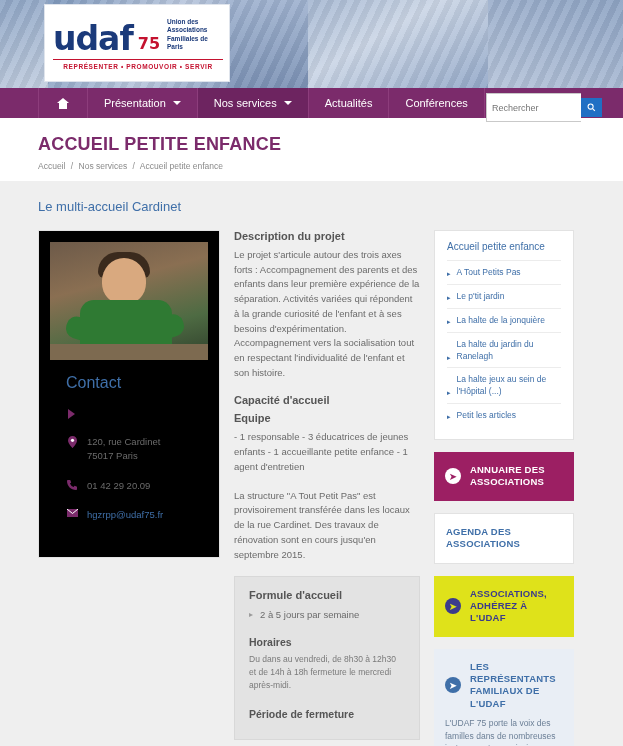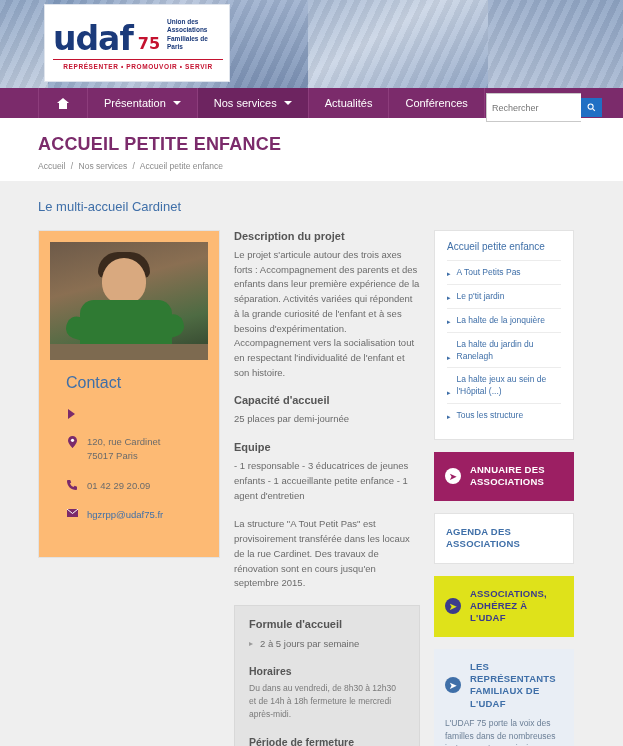--- a/index.html
+++ b/index.html
@@ -145,21 +145,21 @@
   .section-title {
     color: #3f6fa8;
     font-size: 13px;
     margin: 0 0 16px 0;
     font-weight: normal;
   }
   .cols { display: flex; gap: 14px; align-items: flex-start; }
 
   
   .col-left { width: 182px; }
-  .card-white { background: #fdba74; border: 1px solid #e2e2e2; }
+  .card-white { background: #000000; border: 1px solid #e2e2e2; }
   .photo-card { padding: 11px; }
   .photo {
     width: 158px; height: 118px;
     background: linear-gradient(165deg,#6d5a49 0%,#8a6f52 35%,#4e6b43 70%,#2f3f2b 100%);
     position: relative; overflow: hidden;
   }
   .photo .kid-head {
     position: absolute; left: 52px; top: 16px; width: 44px; height: 46px;
     background: #d9a97f; border-radius: 50% 50% 45% 45%;
   }
@@ -385,21 +385,20 @@
             </div>
           </div>
         </div>
       </div>
 
       <div class="col-mid">
         <h3 class="mid-h">Description du projet</h3>
         <p class="mid-p">Le projet s'articule autour des trois axes forts : Accompagnement des parents et des enfants dans leur première expérience de la séparation. Activités variées qui répondent à la grande curiosité de l'enfant et à ses besoins d'expérimentation. Accompagnement vers la socialisation tout en respectant l'individualité de l'enfant et son histoire.</p>
 
         <h3 class="mid-h">Capacité d'accueil</h3>
-        <p class="mid-p">25 places par demi-journée</p>
 
         <h3 class="mid-h">Equipe</h3>
         <p class="mid-p">- 1 responsable - 3 éducatrices de jeunes enfants - 1 accueillante petite enfance - 1 agent d'entretien</p>
 
         <p class="mid-p tight">La structure "A Tout Petit Pas" est provisoirement transférée dans les locaux de la rue Cardinet. Des travaux de rénovation sont en cours jusqu'en septembre 2015.</p>
 
         <div class="formule-box">
           <h3 class="formule-title">Formule d'accueil</h3>
           <div class="formule-line">
             <span class="bullet-arrow">▸</span>
@@ -432,21 +431,21 @@
           <div class="rel-item">
             <span class="rel-arrow">▸</span>
             <a href="#">La halte du jardin du Ranelagh</a>
           </div>
           <div class="rel-item">
             <span class="rel-arrow">▸</span>
             <a href="#">La halte jeux au sein de l'Hôpital (...)</a>
           </div>
           <div class="rel-item">
             <span class="rel-arrow">▸</span>
-            <a href="#">Tous les structure</a>
+            <a href="#">Petit les articles</a>
           </div>
         </div>
 
         <div class="promo promo-annuaire">
           <span class="promo-arrow">➤</span>
           <span class="promo-text">ANNUAIRE DES ASSOCIATIONS</span>
         </div>
 
         <div class="promo promo-agenda">
           <span class="promo-text">AGENDA DES ASSOCIATIONS</span>

